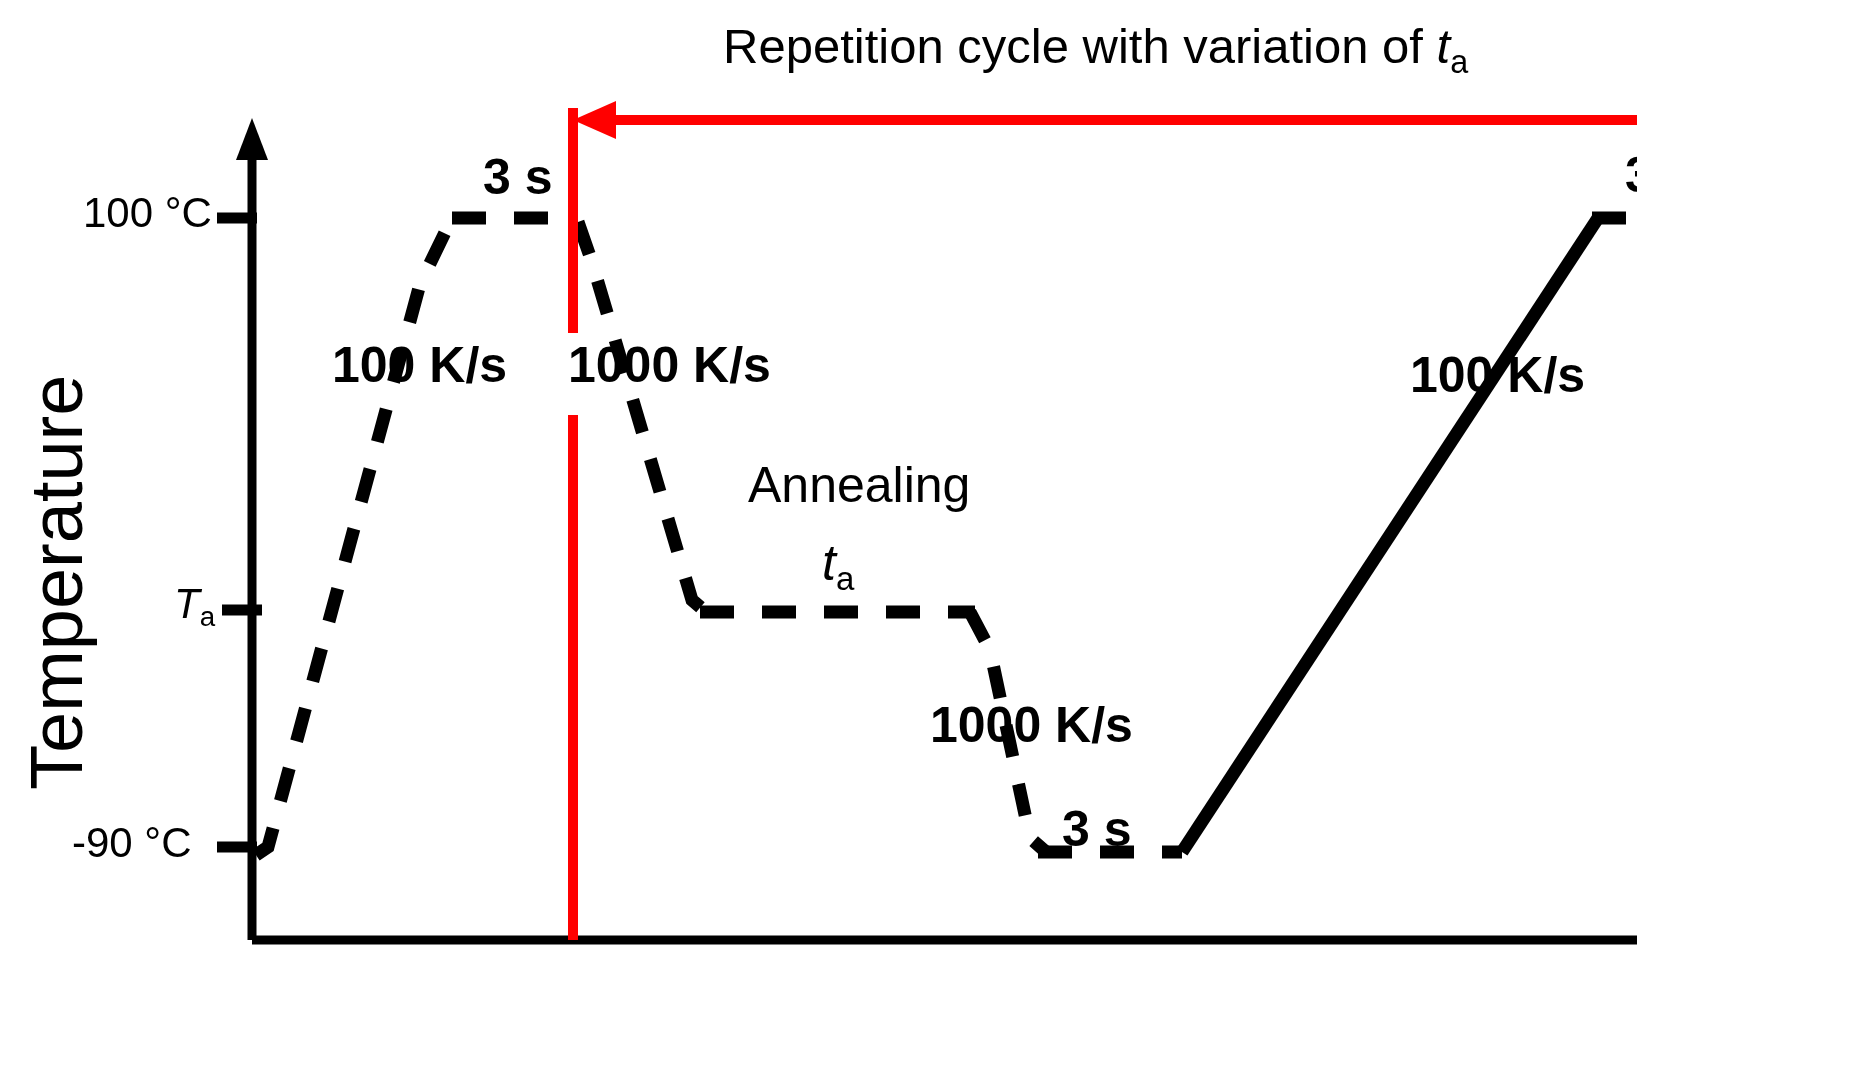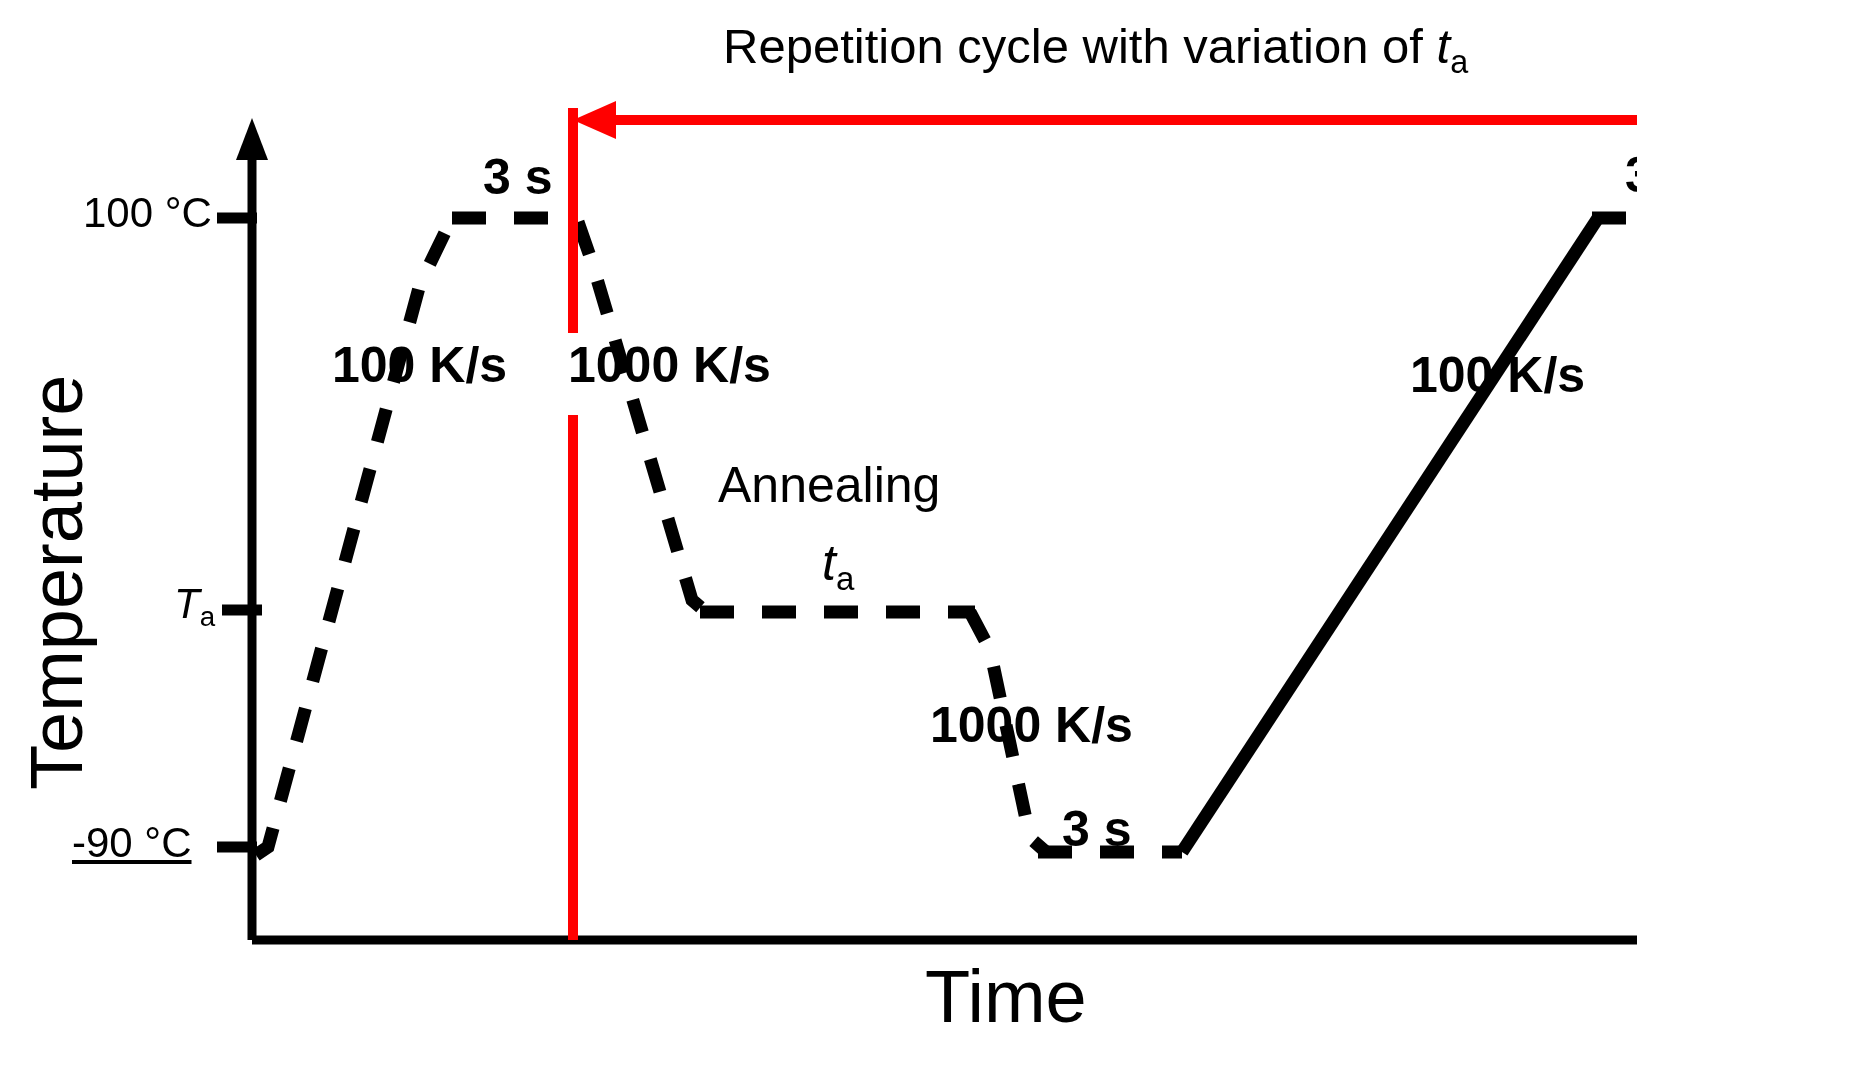--- a/index.html
+++ b/index.html
@@ -112,37 +112,36 @@
       <polygon points="1735,120 1692,101 1692,139" fill="#FF0000"></polygon>
     </g>
   </svg>
 
   <div class="lbl title-lbl" style="left:723px; top:22px;">
     <span>Repetition cycle with variation of </span><span class="ital">t</span><span class="sub">a</span>
   </div>
 
   <div class="lbl axis-title" id="ylabel" style="left:20px; top:790px;">Temperature</div>
 
-  <div class="lbl axis-title" style="left:925px; top:960px;">Time</div>
 
   <div class="lbl tick-lbl" style="left:83px; top:192px;">100 °C</div>
 
   <div class="lbl tick-lbl" style="left:174px; top:583px;">
     <span class="ital">T</span><span class="sub">a</span>
   </div>
 
-  <div class="lbl tick-lbl" style="left:72px; top:822px;text-decoration:underline;">-90 °C</div>
+  <div class="lbl tick-lbl" style="left:72px; top:822px;">-90 °C</div>
 
   <div class="lbl rate-lbl" style="left:483px; top:152px;">3 s</div>
 
   <div class="lbl rate-lbl" style="left:332px; top:340px;">100 K/s</div>
 
   <div class="lbl rate-lbl" style="left:568px; top:340px;">1000 K/s</div>
 
-  <div class="lbl anneal-lbl" style="left:718px; top:460px;">Annealing</div>
+  <div class="lbl anneal-lbl" style="left:748px; top:460px;">Annealing</div>
 
   <div class="lbl anneal-lbl" style="left:822px; top:538px;">
     <span class="ital">t</span><span class="sub">a</span>
   </div>
 
   <div class="lbl rate-lbl" style="left:930px; top:700px;">1000 K/s</div>
 
   <div class="lbl rate-lbl" style="left:1062px; top:804px;">3 s</div>
 
   <div class="lbl rate-lbl" style="left:1410px; top:350px;">100 K/s</div>

